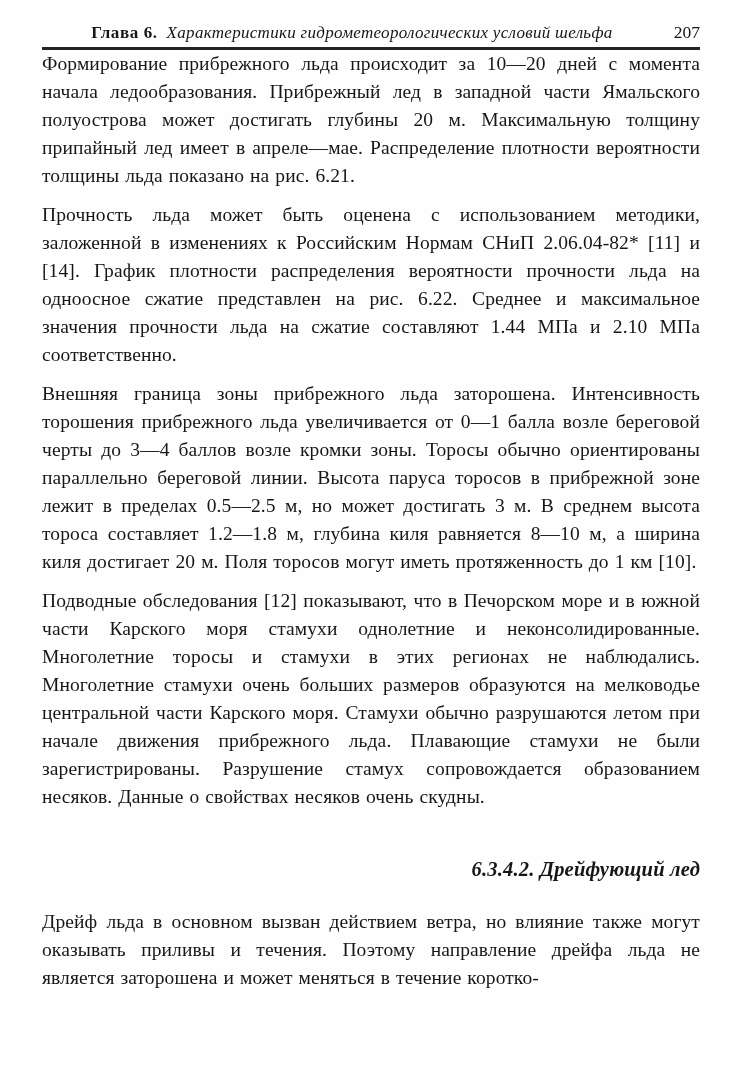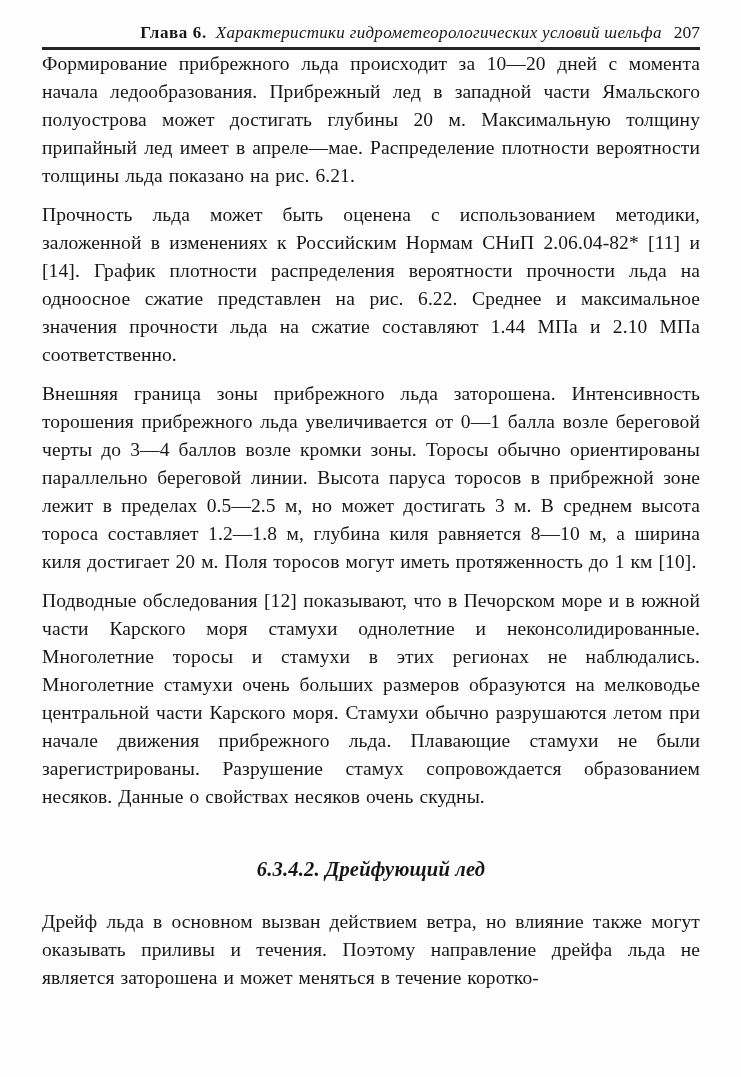--- a/index.html
+++ b/index.html
@@ -24,21 +24,21 @@
     display: flex;
     align-items: baseline;
     border-bottom: 3px solid #242424;
     padding-bottom: 4px;
     font-size: 17px;
     line-height: 20px;
     white-space: nowrap;
   }
   .head-text {
     flex: 1;
-    text-align: right;
+    text-align: center;
   }
   .chap-label {
     font-weight: bold;
     letter-spacing: 0.6px;
     margin-right: 9px;
   }
   .chap-title {
     font-style: italic;
     letter-spacing: 0.3px;
   }
@@ -50,20 +50,21 @@
   .sec-title {
     text-align: center;
     font-size: 20.5px;
     font-weight: bold;
     font-style: italic;
     letter-spacing: 0.2px;
     margin: 23px 0 21px 0;
   }
   .section-2 .sec-title {
     margin: 47px 0 27px 0;
+    text-align: right;
   }
   
   p.body {
     font-size: 19.5px;
     line-height: 28px;
     text-align: justify;
     margin: 0 0 11px 0;
     letter-spacing: 0.1px;
     word-spacing: 1px;
   }

